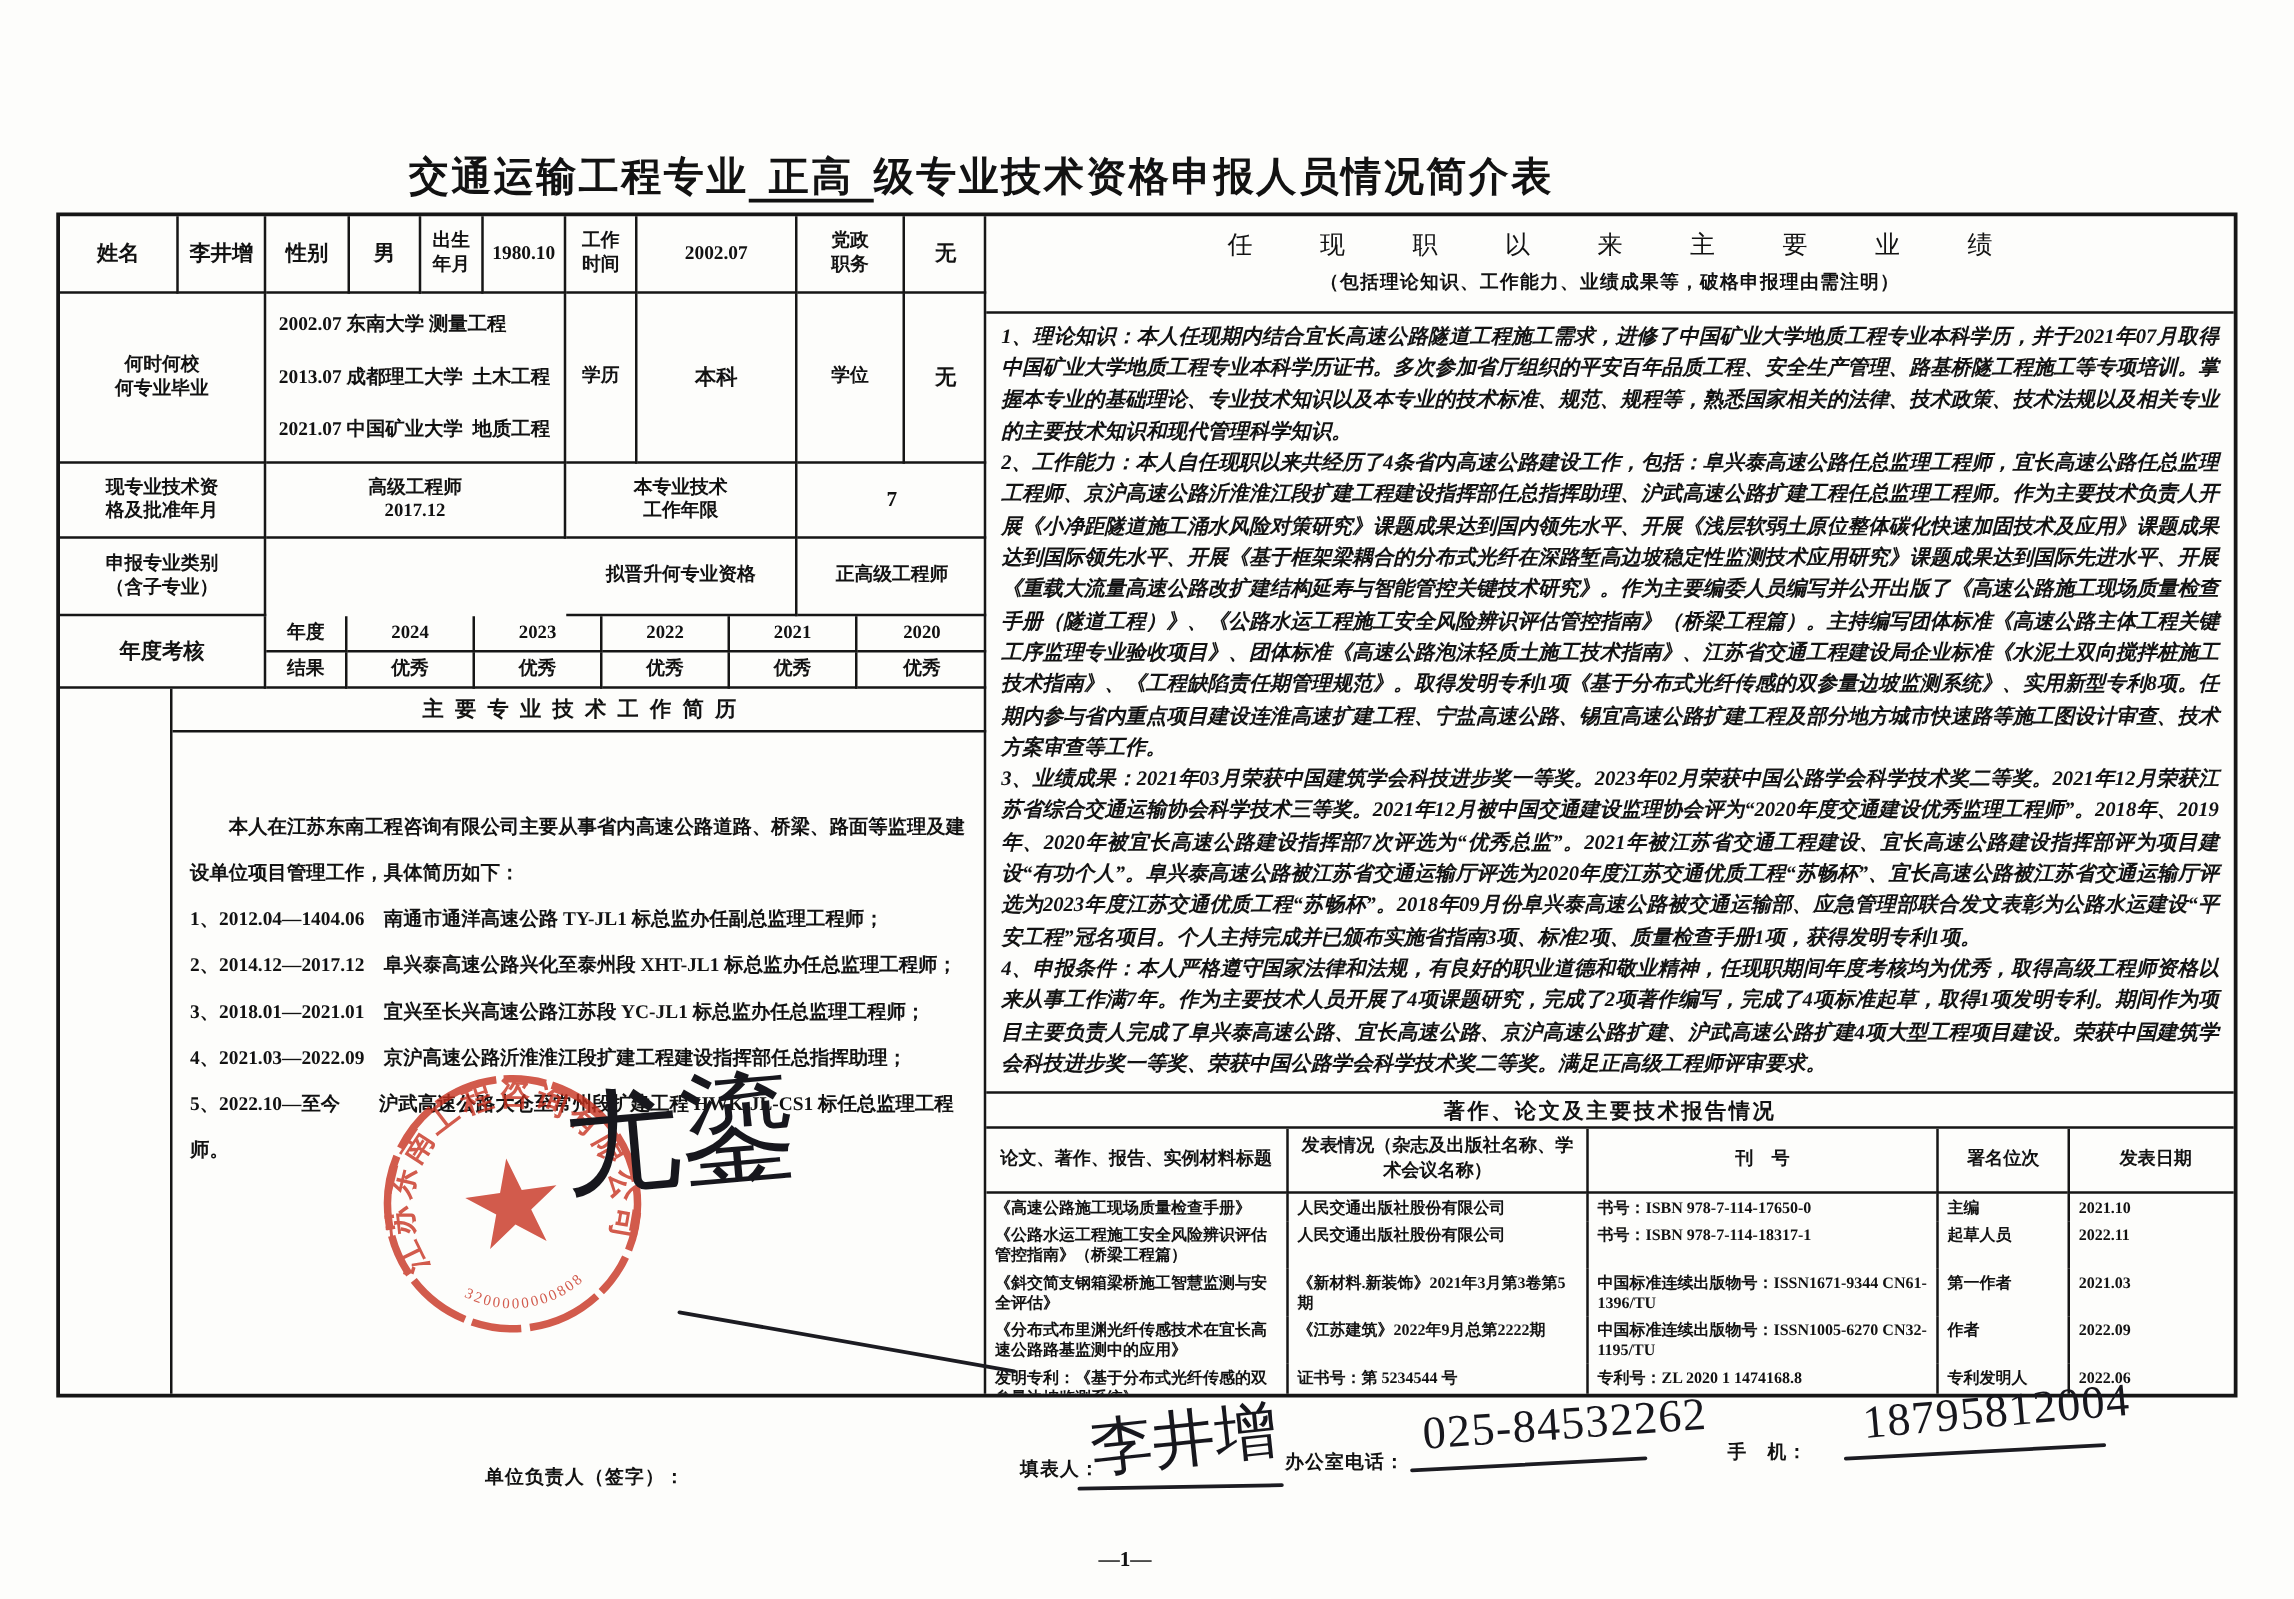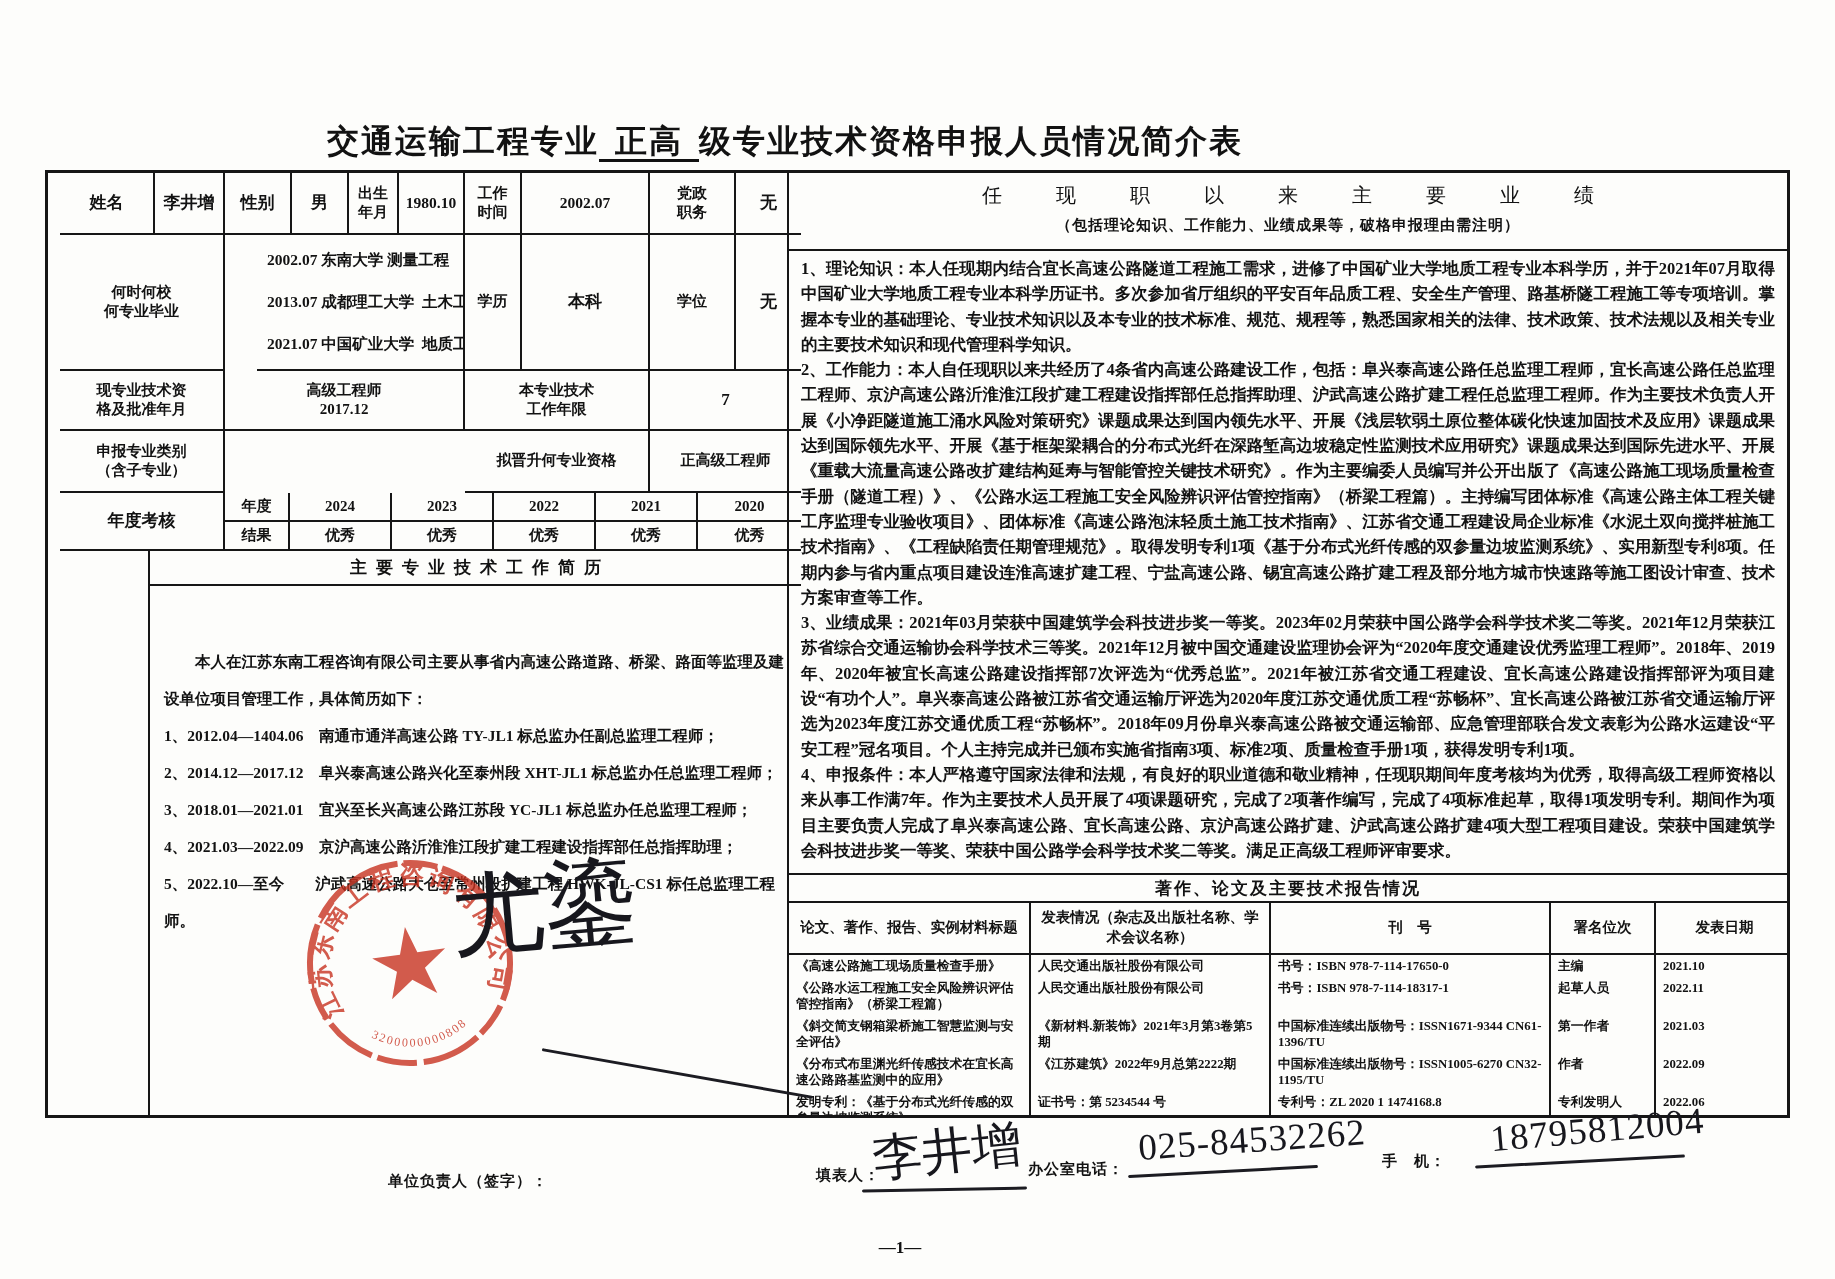--- a/index.html
+++ b/index.html
@@ -11,47 +11,47 @@
 .doc-title {position:absolute; top:120px; left:0; width:1570px; text-align:center;
   font-family:"Liberation Sans","DejaVu Sans",sans-serif; font-size:32px; font-weight:700; letter-spacing:2px;}
 .doc-title .lvl {padding:0 16px; border-bottom:3px solid #111;}
 
 
 .maintable {position:absolute; left:45px; top:170px; width:1745px; height:948px;
   border:3px solid #161616; display:flex; background:#fdfdfb;}
 .ltable {width:741px; display:grid;
   grid-template-columns:95px 70px 67px 57px 50px 66px 57px 128px 86px 65px;
   grid-template-rows:62px 136px 60px 62px 58px 1fr;
-  border-right:2px solid #161616;padding-left:12px;}
+  border-right:2px solid #161616;}
 .cell {border-right:2px solid #161616; border-bottom:2px solid #161616;
   display:flex; align-items:center; justify-content:center; text-align:center;
   font-weight:700; font-size:17px; line-height:1.3; white-space:pre-line; padding:2px; overflow:hidden;}
 .sm {font-size:15px;}
 .vsm {font-size:15.5px;}
 .nbr {border-right:none;}
 .edu {display:flex; flex-direction:column; align-items:flex-start; justify-content:center;
-  text-align:left; padding-left:10px; white-space:pre;margin-left:32px;}
+  text-align:left; padding-left:10px; white-space:pre;}
 .edu div {line-height:42px; font-size:15.5px; font-weight:700;}
 .r5grid {grid-column:1/11; display:grid;
   grid-template-columns:165px 65px 102px 102px 102px 102px 103px; grid-template-rows:29px 29px;}
 .r67 {grid-column:1/11; display:flex;}
 .narrow {width:90px; border-right:2px solid #161616;}
 .resume {flex:1; display:flex; flex-direction:column; min-width:0;gap:48px;}
 .resume-h {height:35px; border-bottom:2px solid #161616; display:flex; align-items:center;
   justify-content:center; font-weight:700; font-size:17px; letter-spacing:9px; text-indent:9px;}
 .resume-b {flex:1; padding:9px 14px 0 14px; font-size:15.5px; font-weight:600; line-height:37px; overflow:hidden;}
 .resume-b .intro {text-indent:2em;}
 
 
 .rtable {flex:1; display:flex; flex-direction:column; min-width:0;}
 .r-head {height:78px; border-bottom:2px solid #161616; text-align:center; padding-top:9px;}
 .r-head .h1 {display:inline-block; font-size:20px; font-weight:400; letter-spacing:54px; margin-right:-54px;}
 .r-head .h2 {font-size:15px; font-weight:700; margin-top:7px; letter-spacing:1px;}
 .r-text {height:622px; padding:5px 12px 0 12px; font-size:16.5px; line-height:25.3px;
-  text-align:justify; font-weight:600; overflow:hidden;}
+  text-align:justify; font-weight:600; overflow:hidden;font-style:italic;}
 .band {height:30px; border-top:2px solid #161616; border-bottom:2px solid #161616;
   display:flex; align-items:center; justify-content:center; font-weight:700; font-size:17px; letter-spacing:2px;}
 .pubgrid {flex:1; display:grid; grid-template-columns:240px 240px 280px 105px 139px;
   grid-template-rows:52px auto auto auto auto auto 1fr; overflow:hidden;}
 .ph {border-bottom:2px solid #161616; display:flex; align-items:center; justify-content:center;
   text-align:center; font-weight:700; font-size:14.5px; line-height:1.35; padding:2px 6px; white-space:pre-line;}
 .pc {font-size:12.8px; font-weight:600; line-height:16.5px; padding:3px 5px 2px 7px;}
 .bl {border-left:2px solid #161616;}
 
 

